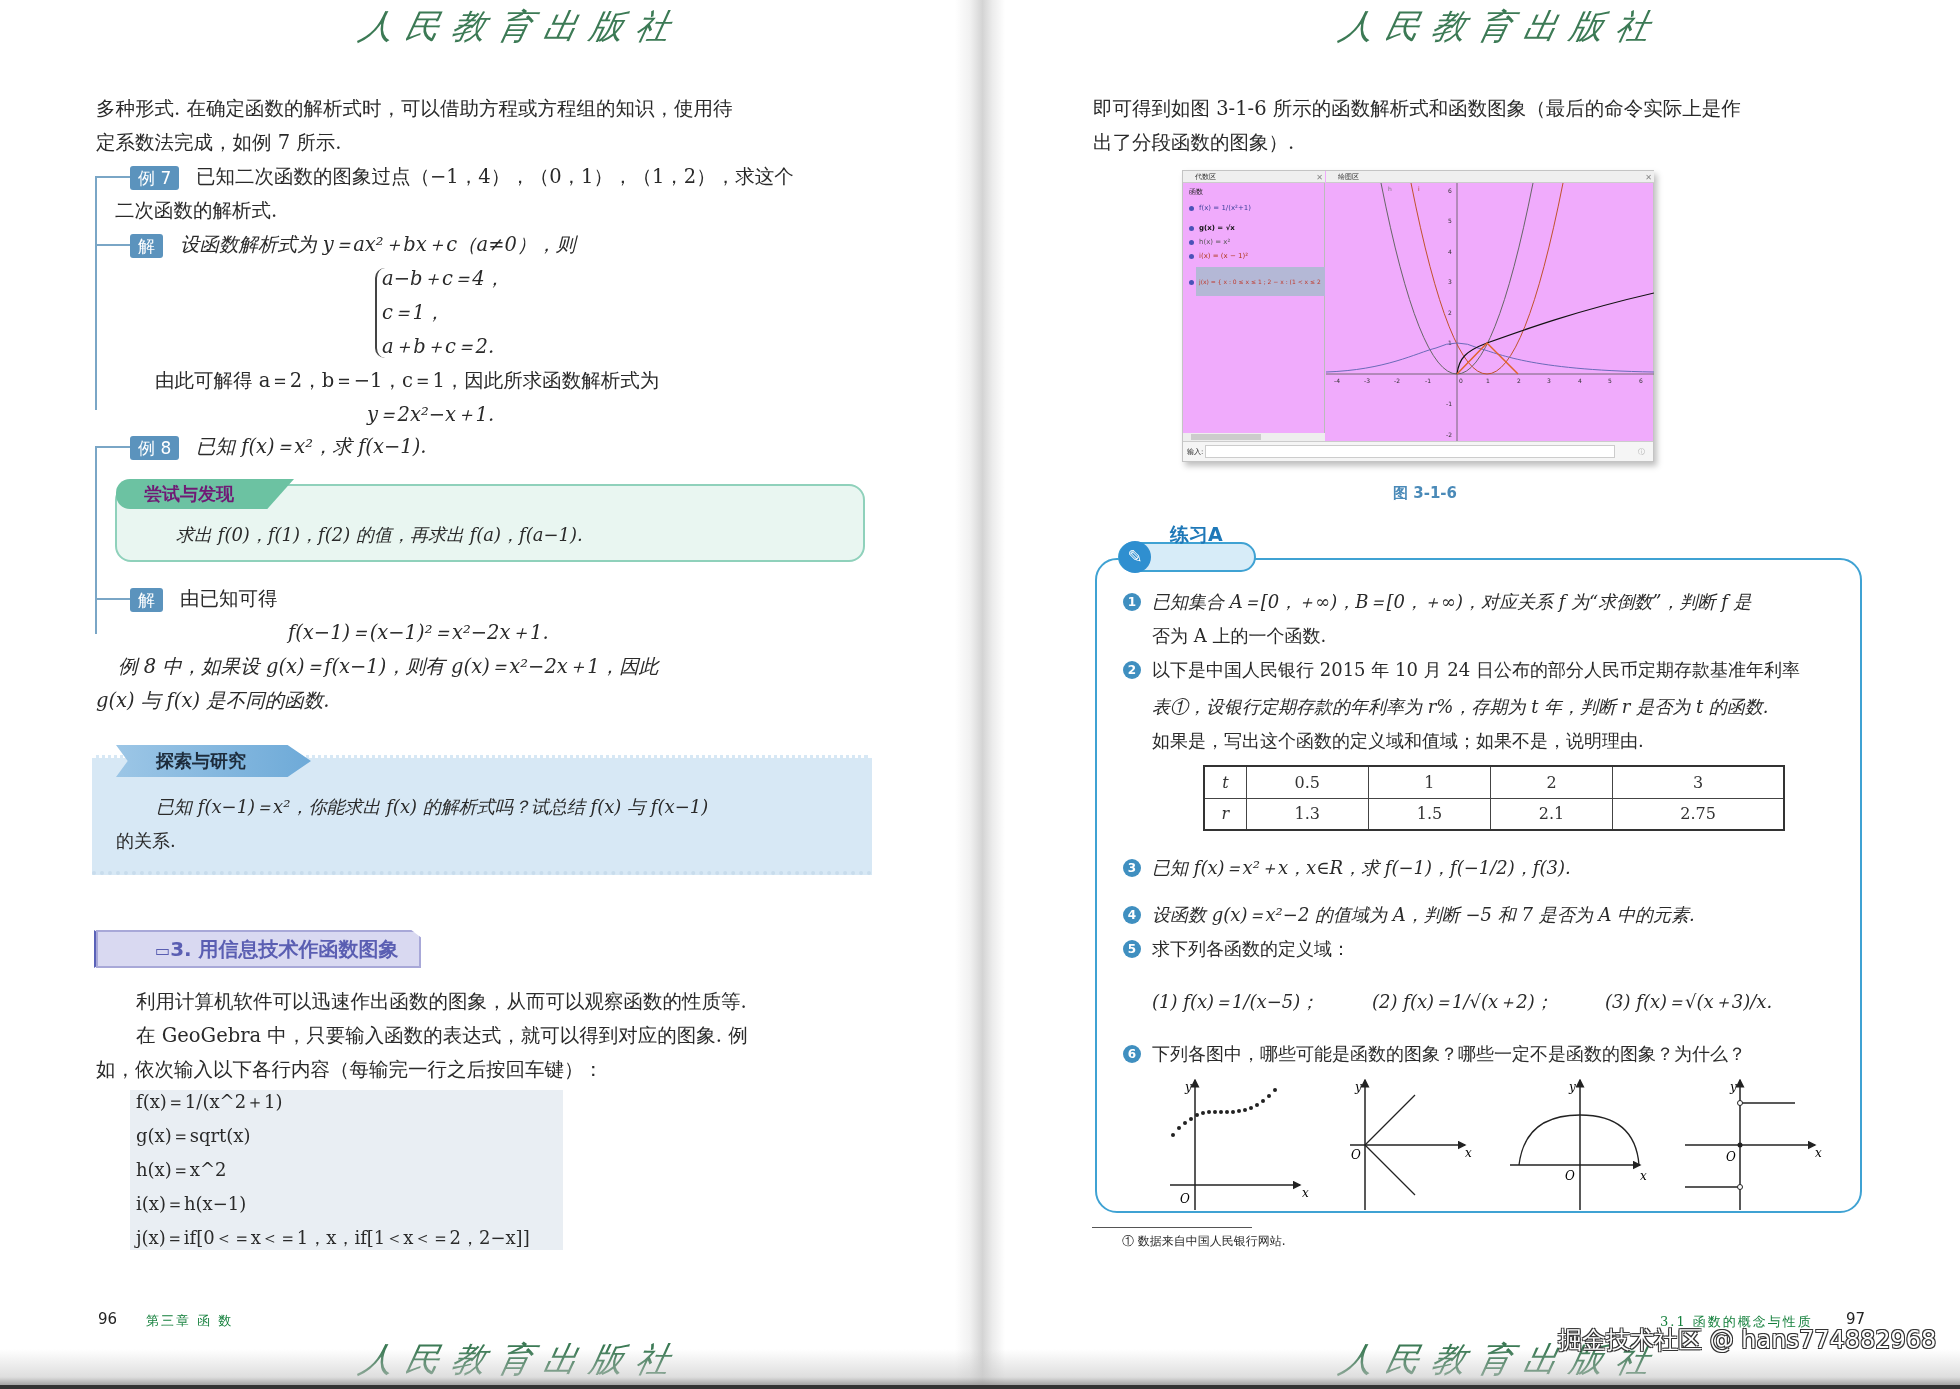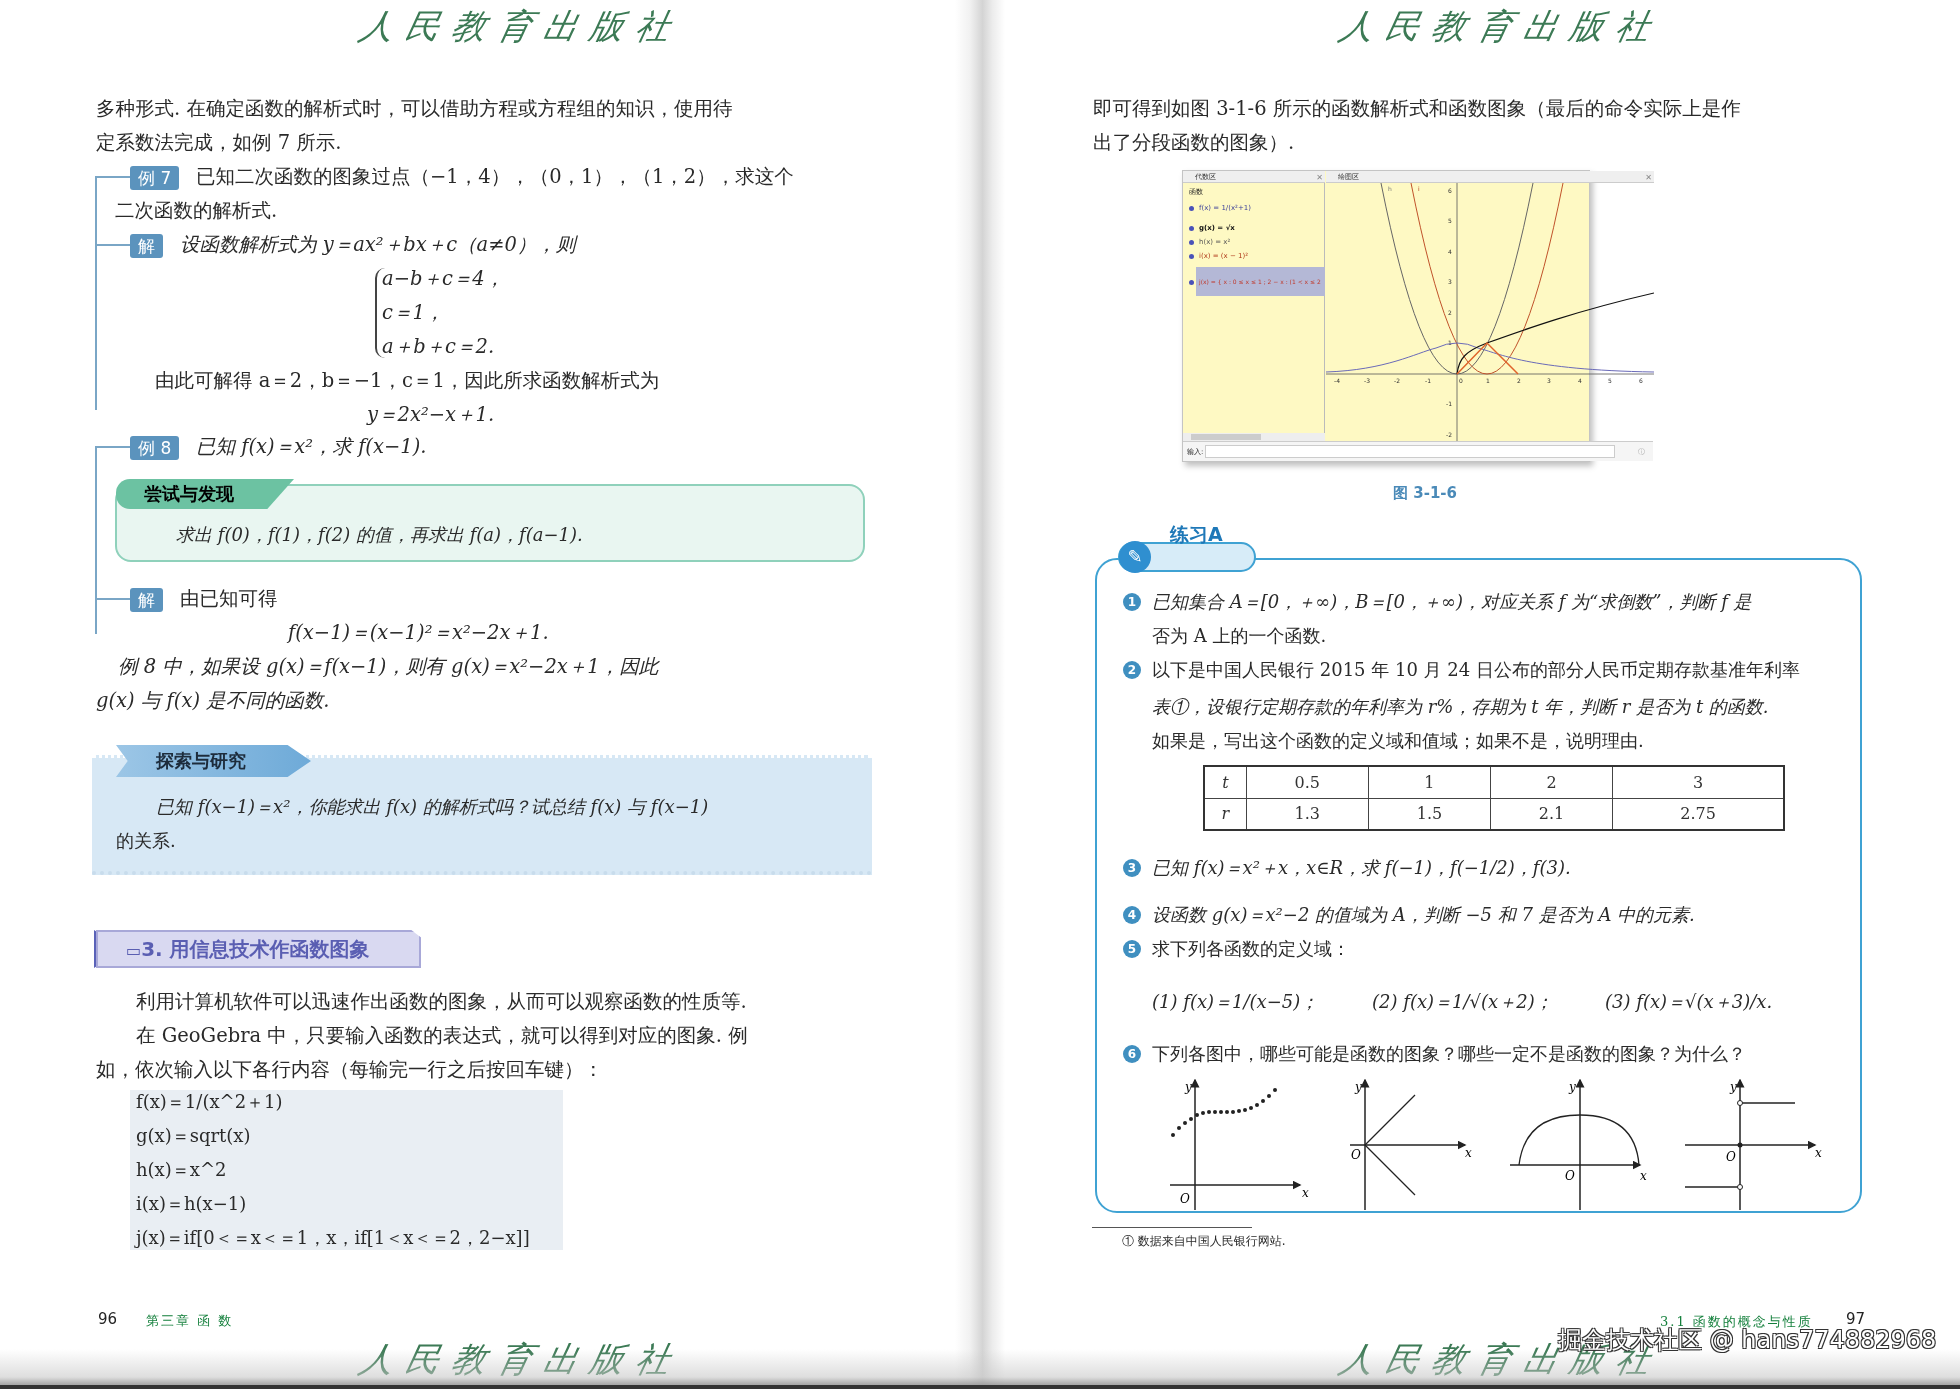--- a/index.html
+++ b/index.html
@@ -18,39 +18,39 @@
   .txt { position: absolute; font-size: 19.5px; line-height: 34px; white-space: nowrap; color: #2a2a2a; }
   .math { font-style: italic; }
   .tag { position: absolute; background: #5b93bd; color: #fff; font-family: "DejaVu Sans", sans-serif;
     font-size: 17px; border-radius: 3px; padding: 1px 8px; line-height: 22px; }
   .bracket-line { position: absolute; border-left: 2px solid #7aa6c6; }
   .hline { position: absolute; border-top: 2px solid #7aa6c6; }
   .try-box { position: absolute; left: 115px; top: 484px; width: 750px; height: 78px;
     border: 2px solid #8fd1bb; border-radius: 16px; background: #e9f6f1; }
   .try-head { position: absolute; left: 116px; top: 479px; width: 178px; height: 30px;
     background: #6cc2a2; border-radius: 14px 0 0 14px; clip-path: polygon(0 0, 100% 0, 85% 100%, 0 100%);
-    color: #000000; font-family: "DejaVu Sans", sans-serif; font-weight: bold; font-size: 18px; padding-left: 28px; line-height: 30px; }
+    color: #701a75; font-family: "DejaVu Sans", sans-serif; font-weight: bold; font-size: 18px; padding-left: 28px; line-height: 30px; }
   .explore-box { position: absolute; left: 92px; top: 755px; width: 780px; height: 120px;
     background: #d7e8f5; border-top: 3px dotted #fff; border-bottom: 4px dotted #c8dcec; }
   .explore-head { position: absolute; left: 116px; top: 745px; width: 195px; height: 32px;
     background: linear-gradient(to right, #9cc6e6, #6eaad8); clip-path: polygon(0 0, 88% 0, 100% 50%, 88% 100%, 0 100%, 6% 50%);
     color: #1d2c3c; font-family: "DejaVu Sans", sans-serif; font-weight: bold; font-size: 18px; padding-left: 40px; line-height: 32px; }
   .section-head { position: absolute; left: 96px; top: 930px; width: 325px; height: 38px;
     background: #d9d9f1; border: 2px solid #a8a8d8; clip-path: polygon(0 0, 97% 0, 100% 20%, 100% 100%, 0 100%);
-    color: #5a5eb2; font-family: "DejaVu Sans", sans-serif; font-weight: bold; font-size: 20px; padding-left: 28px; line-height: 34px; }
+    color: #5a5eb2; font-family: "DejaVu Sans", sans-serif; font-weight: bold; font-size: 20px; padding-left: 57px; line-height: 34px; }
   .section-arrow { position: absolute; left: 94px; top: 930px; width: 0; height: 0;
     border-top: 19px solid transparent; border-bottom: 19px solid transparent; border-left: 28px solid #5a62b8; }
   .code-box { position: absolute; left: 130px; top: 1090px; width: 433px; height: 160px; background: #e9eef3; }
   .code-line { position: absolute; left: 136px; font-size: 18px; line-height: 34px; white-space: nowrap; color: #2a2a2a; }
   .footer-num { position: absolute; font-family: "DejaVu Sans", sans-serif; font-size: 15px; color: #222; }
   .footer-txt { position: absolute; font-size: 13px; color: #15803d; letter-spacing: 2px; }
 
   
-  .gg { position: absolute; left: 1182px; top: 170px; width: 408px; height: 292px; border: 1px solid #c4c4c4;
-    background: #fef9c3; box-shadow: 3px 4px 6px rgba(0,0,0,0.25); font-family: "DejaVu Sans", sans-serif; }
+  .gg { position: absolute; left: 1182px; top: 170px; width: 472px; height: 292px; border: 1px solid #c4c4c4;
+    background: #f0abfc; box-shadow: 3px 4px 6px rgba(0,0,0,0.25); font-family: "DejaVu Sans", sans-serif; }
   .gg-alg { position: absolute; left: 0; top: 0; width: 142px; height: 270px; border-right: 1px solid #bbb; }
   .gg-bar { position: absolute; top: 0; height: 12px; background: #efefef; border-bottom: 1px solid #ccc; font-size: 7px; line-height: 12px; color: #333; padding-left: 12px; }
   .gg-close { position: absolute; top: 1px; right: 2px; font-size: 8px; color: #888; }
   .gg-item { position: absolute; left: 6px; font-size: 7px; line-height: 10px; white-space: nowrap; }
   .gg-dot { display: inline-block; width: 5px; height: 5px; border-radius: 50%; background: #4a52b8; margin-right: 5px; vertical-align: middle; }
   .gg-sel { position: absolute; left: 13px; top: 96px; width: 129px; height: 29px; background: #b4b8d6; }
   .gg-scroll { position: absolute; left: 0; top: 262px; width: 142px; height: 8px; background: #eee; }
   .gg-scroll-thumb { position: absolute; left: 8px; top: 1px; width: 70px; height: 6px; background: #ccc; }
   .gg-input { position: absolute; left: 0; top: 270px; width: 470px; height: 20px; border-top: 1px solid #ccc; background: #f5f5f5; font-size: 7px; line-height: 20px; padding-left: 4px; }
   .gg-input-field { position: absolute; left: 22px; top: 3px; width: 410px; height: 13px; border: 1px solid #ccc; background: #fff; }

